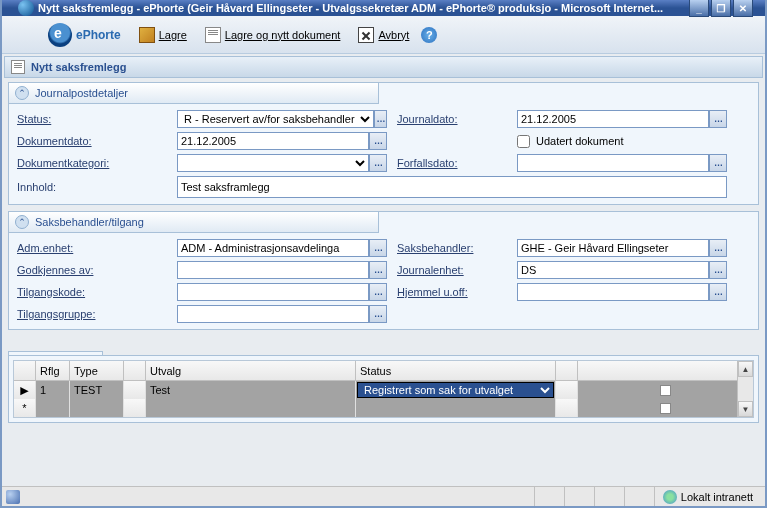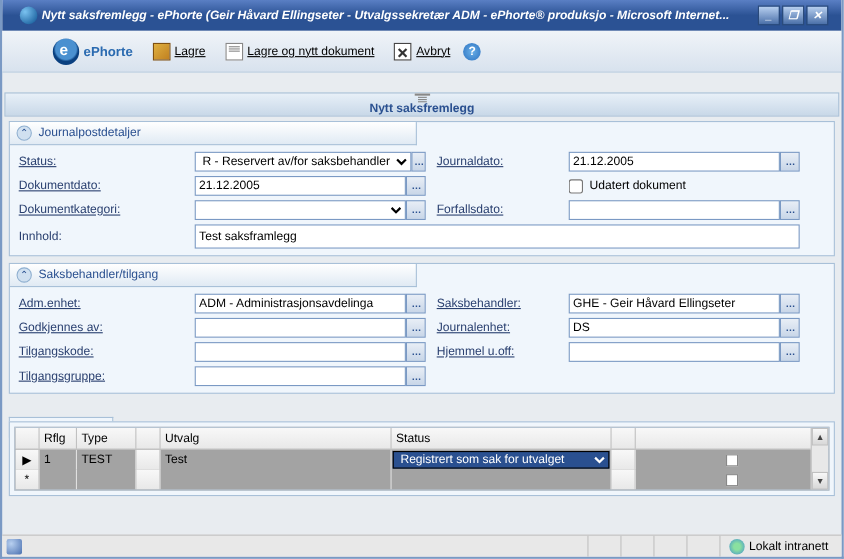--- a/index.html
+++ b/index.html
@@ -1,39 +1,39 @@
 <!DOCTYPE html>
 <html><head>
 <meta charset="utf-8">
 <style>
   * { box-sizing: border-box; margin: 0; padding: 0; font-family: Tahoma, Arial, sans-serif; font-size: 11px; }
   body { background: #e8ecf0; width: 767px; height: 508px; overflow: hidden; border: 2px solid #7a99c4; border-top: none; }
   
-  .titlebar { background: linear-gradient(to bottom, #5a7fc4 0%, #2b5294 50%, #2b5294 100%); height: 28px; display: flex; align-items: center; color: white; padding: 0 12px; font-style: italic; }
+  .titlebar { background: linear-gradient(to bottom, #5a7fc4 0%, #2b5294 50%, #2b5294 100%); height: 16px; display: flex; align-items: center; color: white; padding: 0 12px; }
   .titlebar-icon { width: 16px; height: 16px; margin: 0 4px; background: radial-gradient(circle at 30% 30%, #7ac2f0, #0a5090); border-radius: 50%; }
   .titlebar-text { flex: 1; font-weight: bold; white-space: nowrap; overflow: hidden; text-overflow: ellipsis;}
   .titlebar-btns { display: flex; gap: 2px; }
   .titlebar-btn { width: 20px; height: 18px; background: linear-gradient(to bottom, #b8d0f0, #4a6fa8); border: 1px solid #2a4a7a; color: white; font-weight: bold; font-size: 10px; display: flex; align-items: center; justify-content: center; cursor: pointer; }
 
   .toolbar { background: linear-gradient(to bottom, #f0f4f8, #d8e2ee); height: 38px; display: flex; align-items: center; padding: 0 6px; gap: 6px; border-bottom: 1px solid #b8cce0; }
   .logo { display: flex; align-items: center; gap: 4px; padding: 0 6px 0 40px; }
   .logo-icon { width: 24px; height: 24px; background: radial-gradient(circle at 50% 40%, #4a90d0 50%, #0a4080 60%); border-radius: 50%; position: relative; }
   .logo-icon::after { content: "e"; position: absolute; top: 2px; left: 6px; color: white; font-size: 14px; font-weight: bold; }
   .logo-text { color: #2a6ab0; font-weight: bold; font-size: 12px; }
   .tool-link { display: flex; align-items: center; gap: 4px; padding: 2px 6px; cursor: pointer; color: #000; text-decoration: underline; }
   .tool-link .iic { width: 16px; height: 16px; display:inline-block; }
   .ic-save { background: linear-gradient(135deg, #e0b040, #c08020); border:1px solid #805010; }
   .ic-doc { background: white; border:1px solid #888; position:relative;}
   .ic-doc::after{content:"";position:absolute;top:2px;left:2px;right:2px;height:1px;background:#888;box-shadow:0 2px 0 #888,0 4px 0 #888;}
   .ic-cancel { background:white; border:1px solid #444; position:relative;}
   .ic-cancel::before,.ic-cancel::after{content:"";position:absolute;top:7px;left:2px;right:2px;height:2px;background:#333;}
   .ic-cancel::before{transform:rotate(45deg);} .ic-cancel::after{transform:rotate(-45deg);}
   .ic-help { width:16px;height:16px;border-radius:50%;background:radial-gradient(#6ab0e8,#2a70c0);color:white;display:flex;align-items:center;justify-content:center;font-weight:bold;}
 
-  .subtitle-bar { background: linear-gradient(to bottom, #e8f0f8, #c8d8e8); height: 22px; display: flex; align-items: center; padding: 0 6px; gap: 6px; border: 1px solid #a8c0d8; margin: 18px 2px 4px 2px; flex-direction: column; }
+  .subtitle-bar { background: linear-gradient(to bottom, #e8f0f8, #c8d8e8); height: 22px; display: flex; align-items: center; padding: 0 6px; gap: 6px; border: 1px solid #a8c0d8; margin: 2px 2px 4px 2px; }
   .subtitle-bar .iic { width: 14px; height: 14px; background: white; border:1px solid #888;}
   .subtitle-text { color: #2a5090; font-weight: bold; }
 
   .content { padding: 0 6px; height: 396px; overflow: hidden; }
 
   .panel { border: 1px solid #a8c0d8; background: #f0f6fc; margin-bottom: 6px; }
   .panel-header { display: flex; align-items: center; gap: 6px; background: linear-gradient(to bottom, #fff, #e0eaf4); padding: 3px 6px; color: #2a5090; cursor: pointer; width: 370px; border-right: 1px solid #a8c0d8; border-bottom: 1px solid #a8c0d8;}
   .collapse-icon { width: 14px; height: 14px; border-radius: 50%; background: #d0e0f0; border:1px solid #90b0d0; color:#2a5090; display:flex;align-items:center;justify-content:center; font-size:9px;}
   .panel-body { padding: 6px 8px; display: grid; grid-template-columns: 150px 210px 110px 210px; gap: 4px 10px; align-items: center; }
   .lbl { color: #2a4070; text-decoration: underline; white-space: nowrap;}

